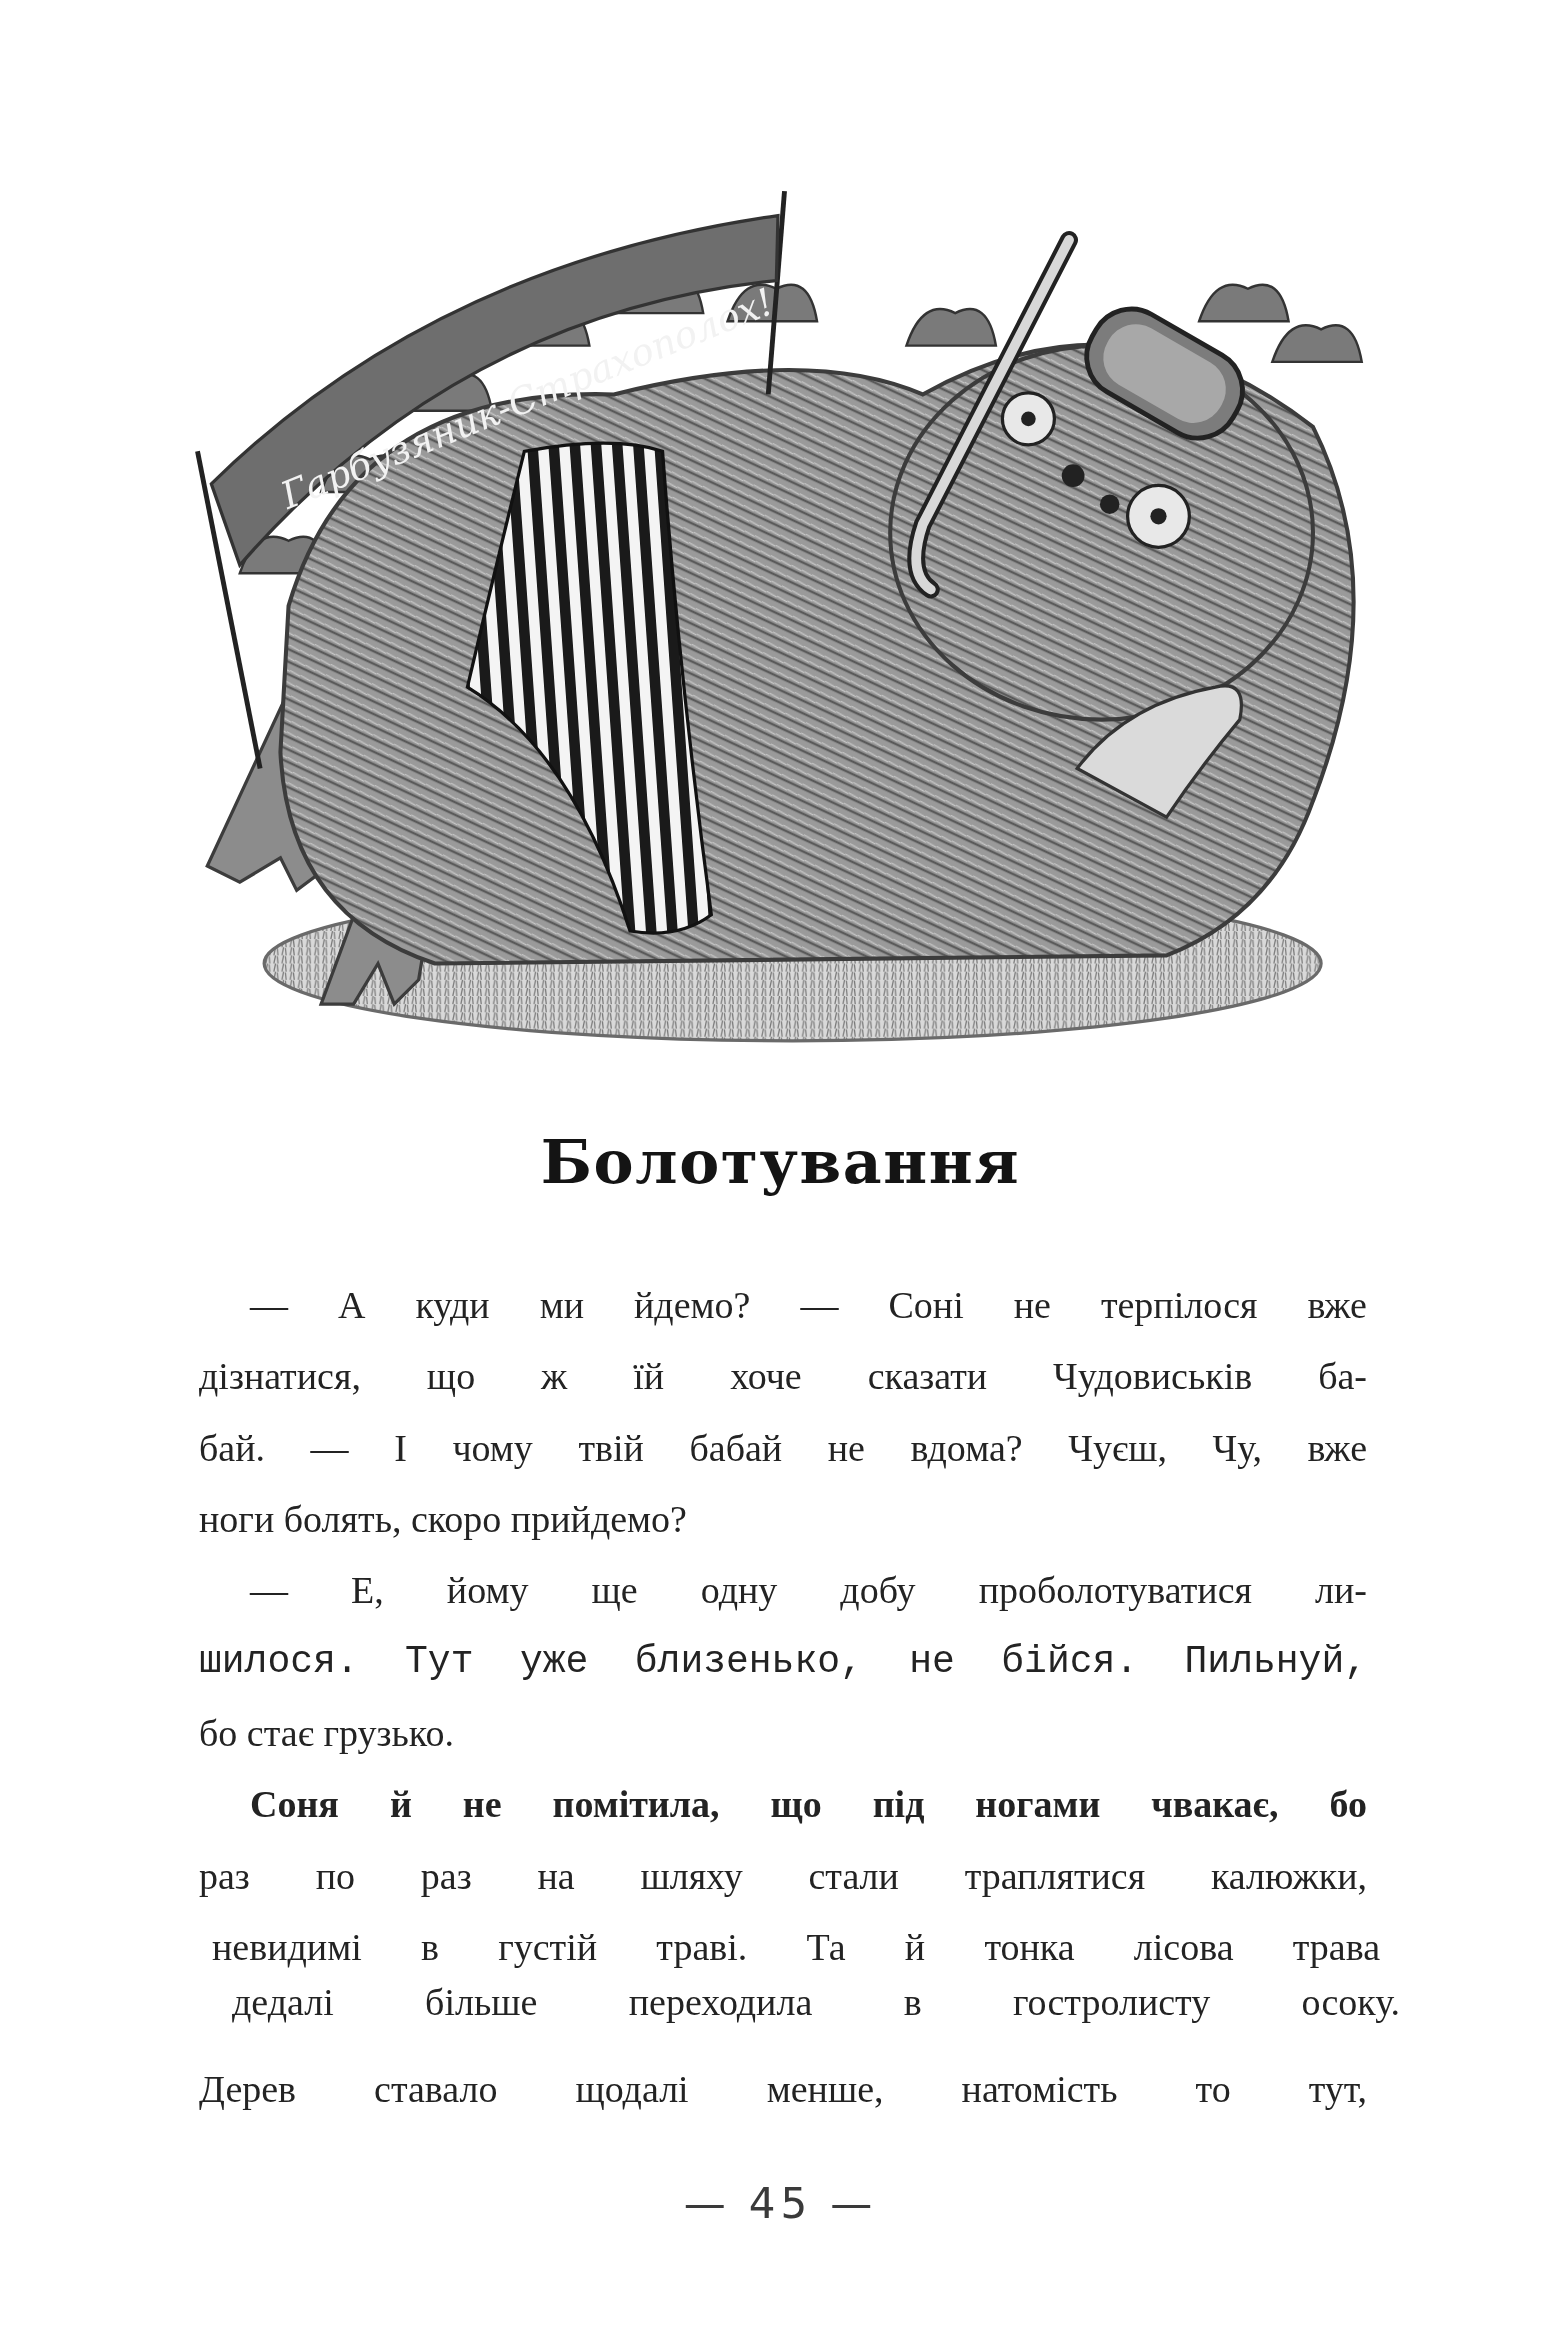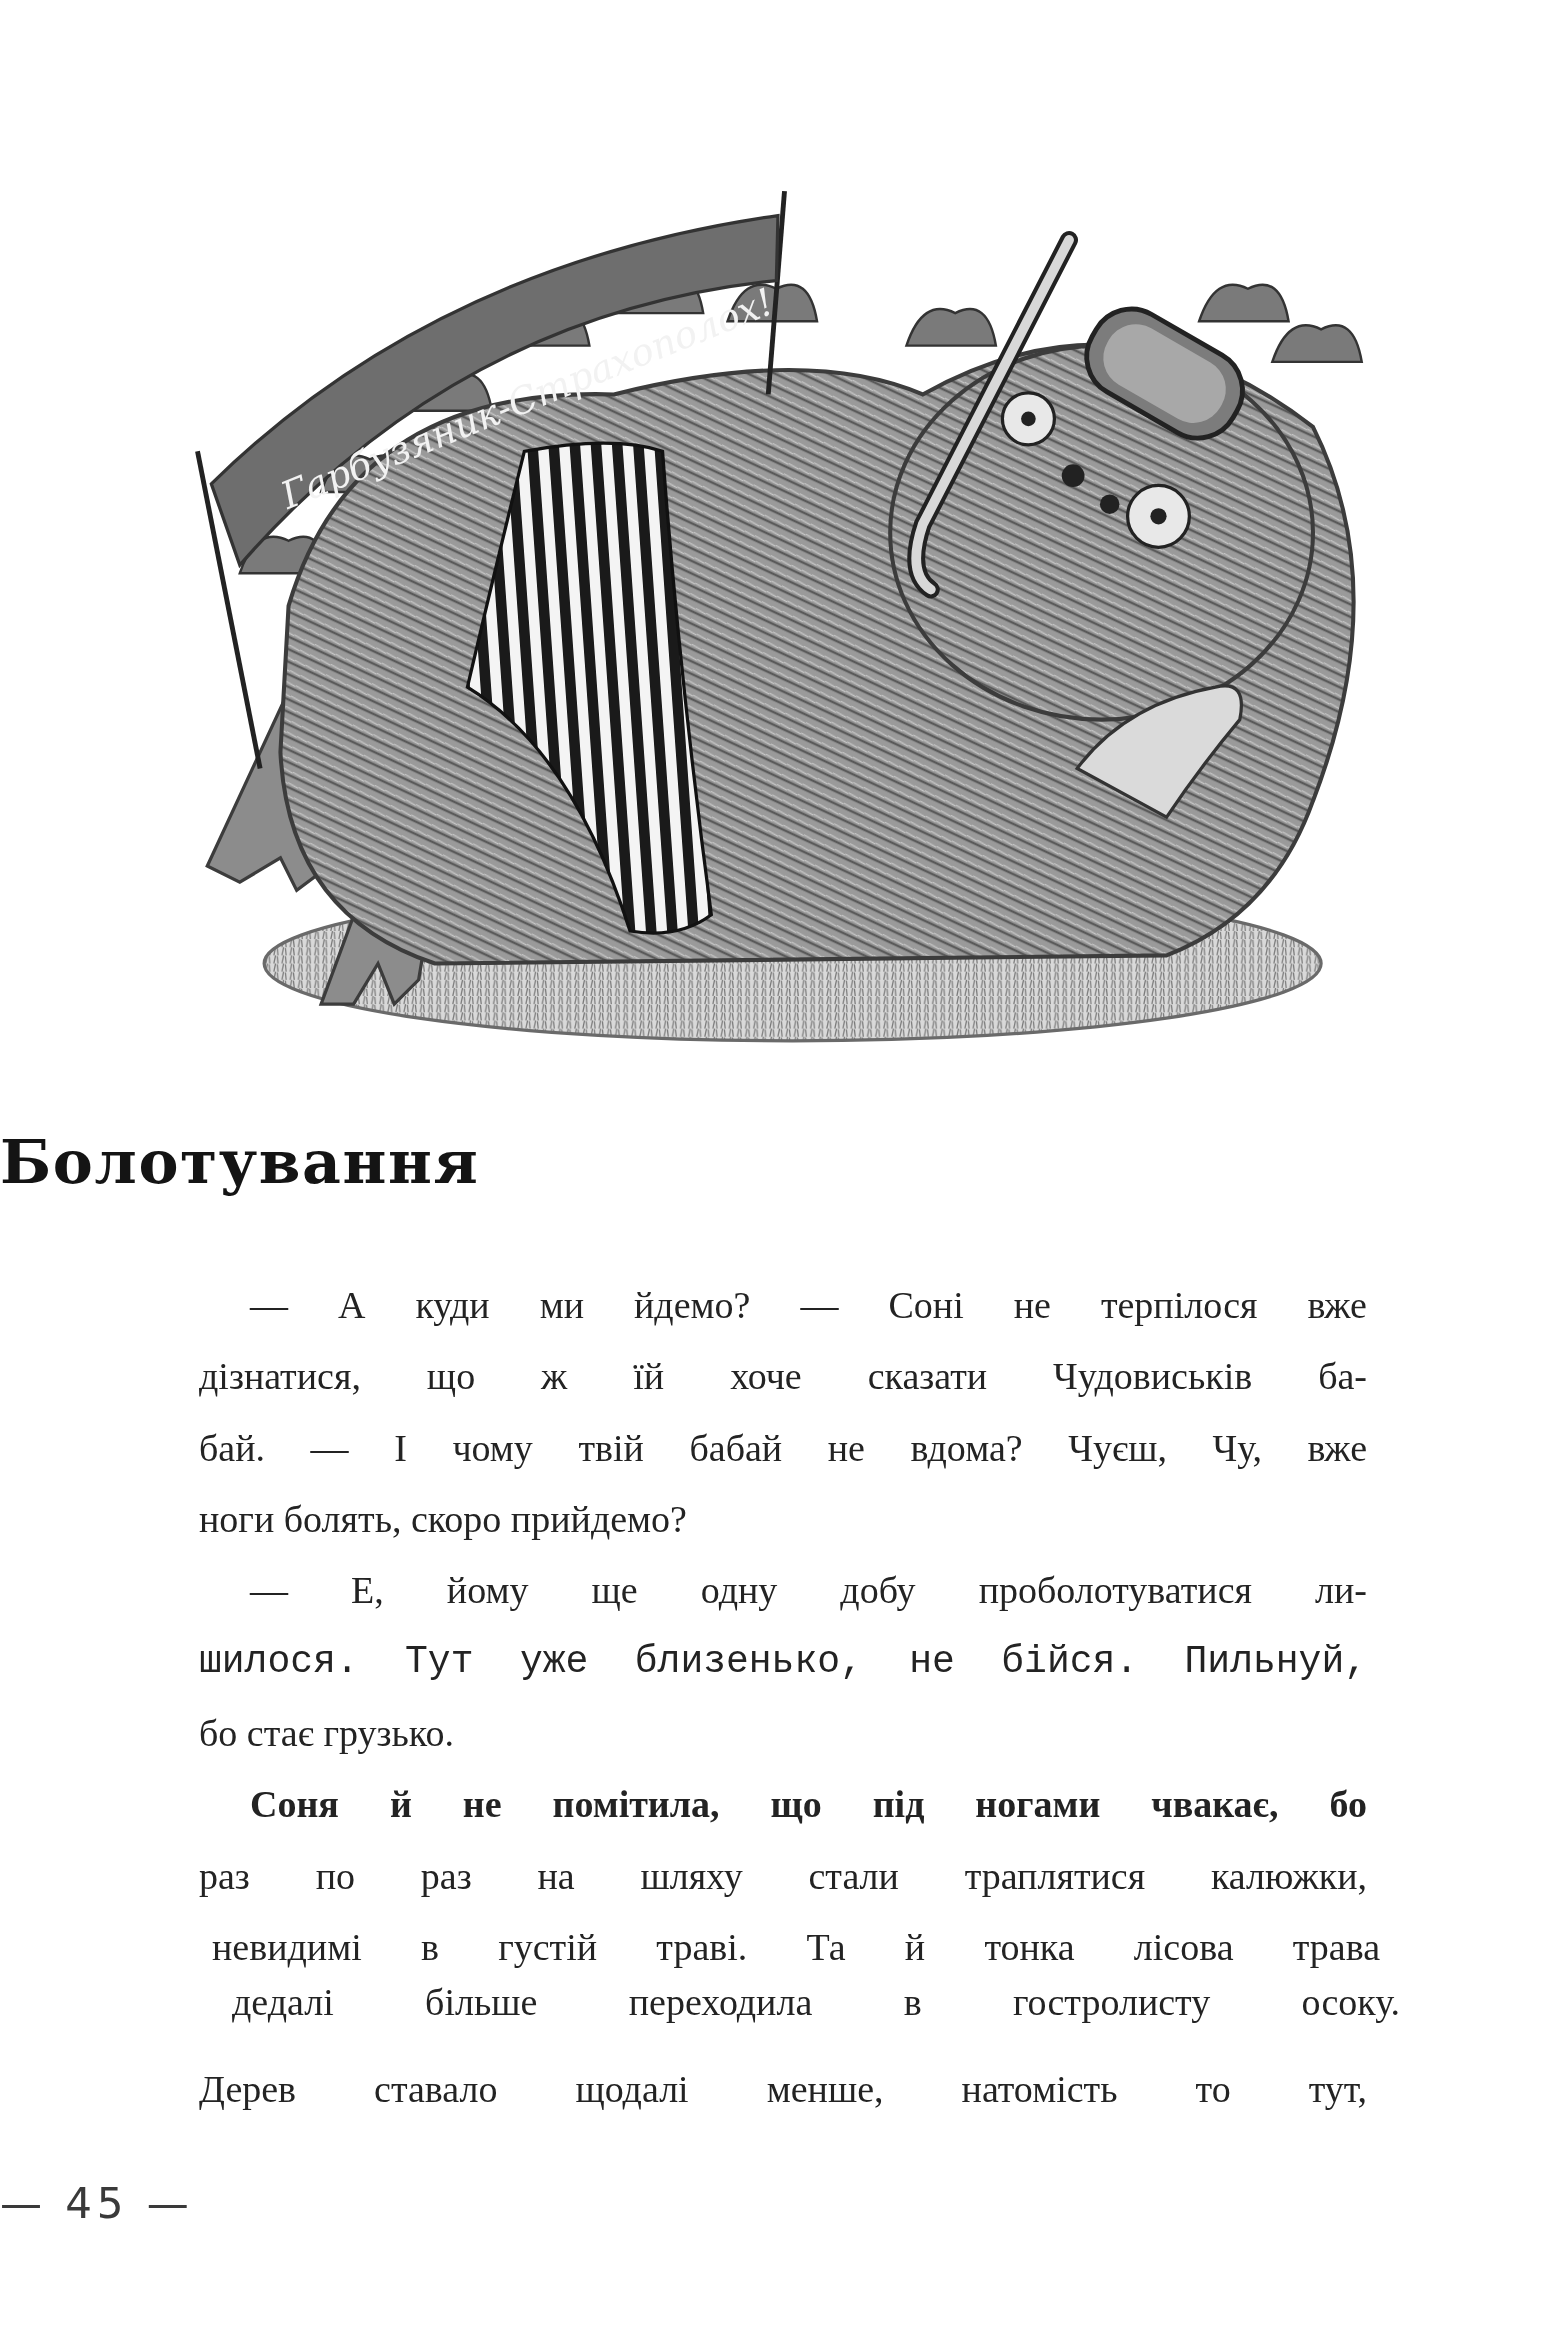--- a/index.html
+++ b/index.html
@@ -1,34 +1,34 @@
 <!DOCTYPE html>
 <html style="font-size:13px"><head>
 <meta charset="utf-8">
 <style>
   html, body { margin:0; padding:0; background:#ffffff; }
   body { width:1561px; height:2342px; position:relative; overflow:hidden; color:#1e1e1e; }
   .illustration { position:absolute; left:191px; top:183px; width:1187px; height:870px; }
   .illustration svg { width:100%; height:100%; display:block; }
   .chapter-title {
-    position:absolute; left:0; width:1561px; top:1132px; text-align:left;
+    position:absolute; left:0; width:1561px; top:1132px; text-align:center;
     font-family:"DejaVu Serif", serif; font-weight:bold; font-size:60px;
     letter-spacing:1.6px; color:#141414; line-height:1;
   }
   .text-block { position:absolute; left:199px; top:1269px; width:1168px; }
   .line {
     position:absolute; left:0; width:100%; height:72px;
     font-family:"Liberation Serif", serif; font-size:38px; line-height:72px;
     text-align:justify; text-align-last:justify; white-space:nowrap;
     color:#232323; transform-origin:left center;
   }
   .line.last { text-align-last:left; }
   .line.indent { padding-left:51px; box-sizing:border-box; }
   .page-number {
-    position:absolute; left:0; width:1561px; top:2179px; text-align:left;
+    position:absolute; left:0; width:1561px; top:2179px; text-align:center;
     font-family:"DejaVu Sans", sans-serif; font-size:42px; color:#3a3a3a; letter-spacing:4.9px;
   }
 </style>
 </head>
 <body>
 
 <div class="illustration">
   <svg viewBox="0 0 1460 1070" xmlns="http://www.w3.org/2000/svg">
     <defs>
       <pattern id="fur" width="14" height="14" patternUnits="userSpaceOnUse" patternTransform="rotate(25)">

